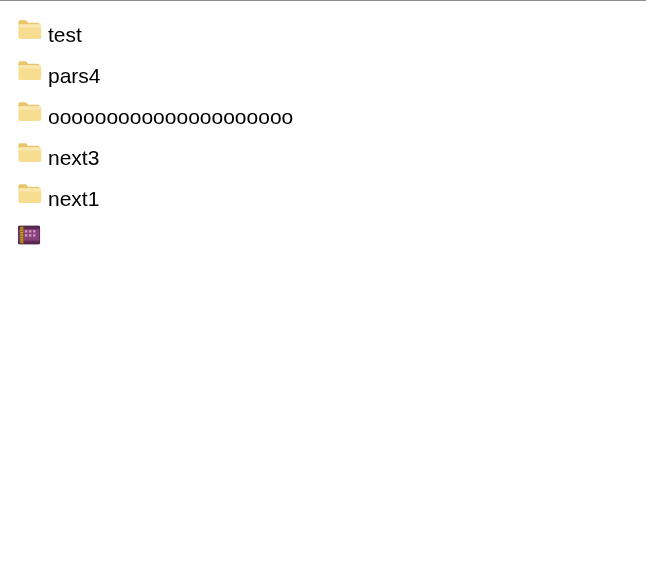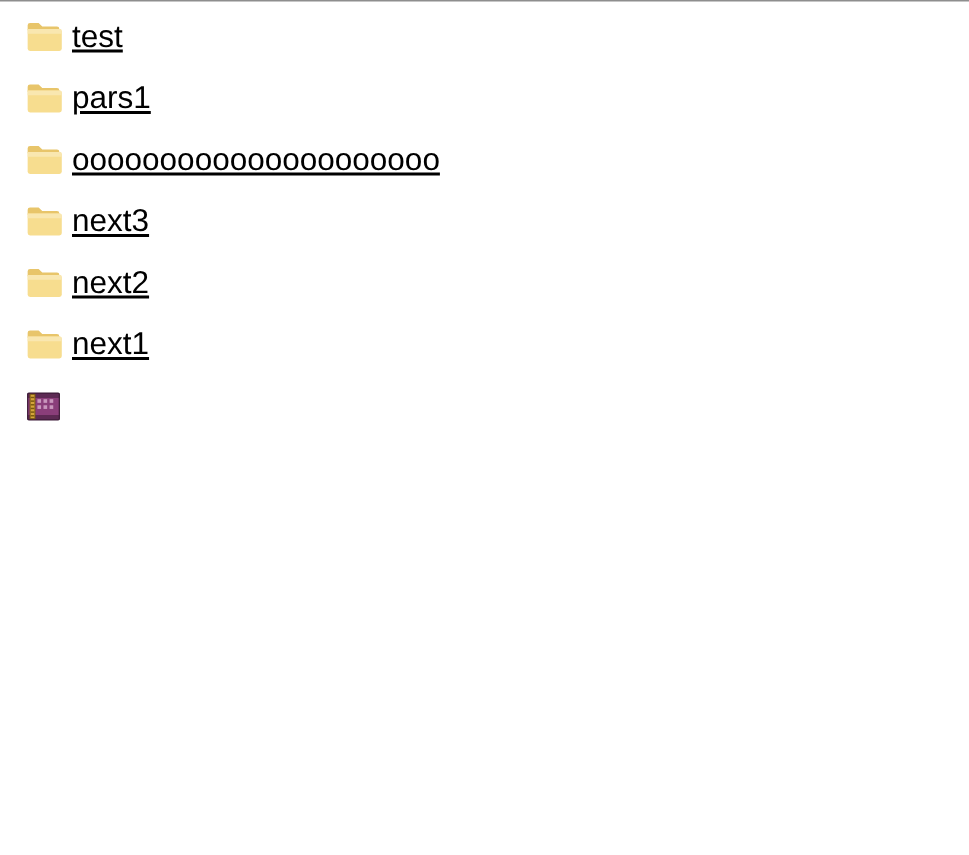--- a/index.html
+++ b/index.html
@@ -12,26 +12,25 @@
       width: 646px;
       height: 570px;
       overflow: hidden;
     }
     .file-list {
       border-top: 1px solid #8e8e8e;
       padding-top: 3px;
     }
     .file-row {
       display: flex;
-      align-items: center;
+      align-items: flex-end;
       height: 41px;
       padding-left: 14px;
       cursor: default;
       user-select: none;
-      text-decoration: underline;
     }
     .icon-wrap {
       width: 30px;
       height: 30px;
       display: flex;
       align-items: center;
       justify-content: center;
       flex-shrink: 0;
       margin-right: 4px;
     }
@@ -57,51 +56,41 @@
       <span class="file-label">test</span>
     </div>
     <div class="file-row">
       <div class="icon-wrap">
         <svg width="26" height="26" viewBox="0 0 32 32">
     <path d="M3 8 L3 6 Q3 4 5 4 L12 4 L15 7 L27 7 Q29 7 29 9 L29 10 L3 10 Z" fill="#e8c56a"></path>
     <path d="M3 9 L29 9 Q31 9 31 11 L31 25 Q31 27 29 27 L5 27 Q3 27 3 25 Z" fill="#f7dd8f"></path>
     <path d="M3 9 L29 9 Q31 9 31 11 L31 13 L3 13 Z" fill="#f9e7b0"></path>
   </svg>
       </div>
-      <span class="file-label">pars1</span>
+      <span class="file-label">pars4</span>
     </div>
     <div class="file-row">
       <div class="icon-wrap">
         <svg width="26" height="26" viewBox="0 0 32 32">
     <path d="M3 8 L3 6 Q3 4 5 4 L12 4 L15 7 L27 7 Q29 7 29 9 L29 10 L3 10 Z" fill="#e8c56a"></path>
     <path d="M3 9 L29 9 Q31 9 31 11 L31 25 Q31 27 29 27 L5 27 Q3 27 3 25 Z" fill="#f7dd8f"></path>
     <path d="M3 9 L29 9 Q31 9 31 11 L31 13 L3 13 Z" fill="#f9e7b0"></path>
   </svg>
       </div>
       <span class="file-label">ooooooooooooooooooooo</span>
     </div>
     <div class="file-row">
       <div class="icon-wrap">
         <svg width="26" height="26" viewBox="0 0 32 32">
     <path d="M3 8 L3 6 Q3 4 5 4 L12 4 L15 7 L27 7 Q29 7 29 9 L29 10 L3 10 Z" fill="#e8c56a"></path>
     <path d="M3 9 L29 9 Q31 9 31 11 L31 25 Q31 27 29 27 L5 27 Q3 27 3 25 Z" fill="#f7dd8f"></path>
     <path d="M3 9 L29 9 Q31 9 31 11 L31 13 L3 13 Z" fill="#f9e7b0"></path>
   </svg>
       </div>
       <span class="file-label">next3</span>
-    </div>
-    <div class="file-row">
-      <div class="icon-wrap">
-        <svg width="26" height="26" viewBox="0 0 32 32">
-    <path d="M3 8 L3 6 Q3 4 5 4 L12 4 L15 7 L27 7 Q29 7 29 9 L29 10 L3 10 Z" fill="#e8c56a"></path>
-    <path d="M3 9 L29 9 Q31 9 31 11 L31 25 Q31 27 29 27 L5 27 Q3 27 3 25 Z" fill="#f7dd8f"></path>
-    <path d="M3 9 L29 9 Q31 9 31 11 L31 13 L3 13 Z" fill="#f9e7b0"></path>
-  </svg>
-      </div>
-      <span class="file-label">next2</span>
     </div>
     <div class="file-row">
       <div class="icon-wrap">
         <svg width="26" height="26" viewBox="0 0 32 32">
     <path d="M3 8 L3 6 Q3 4 5 4 L12 4 L15 7 L27 7 Q29 7 29 9 L29 10 L3 10 Z" fill="#e8c56a"></path>
     <path d="M3 9 L29 9 Q31 9 31 11 L31 25 Q31 27 29 27 L5 27 Q3 27 3 25 Z" fill="#f7dd8f"></path>
     <path d="M3 9 L29 9 Q31 9 31 11 L31 13 L3 13 Z" fill="#f9e7b0"></path>
   </svg>
       </div>
       <span class="file-label">next1</span>

